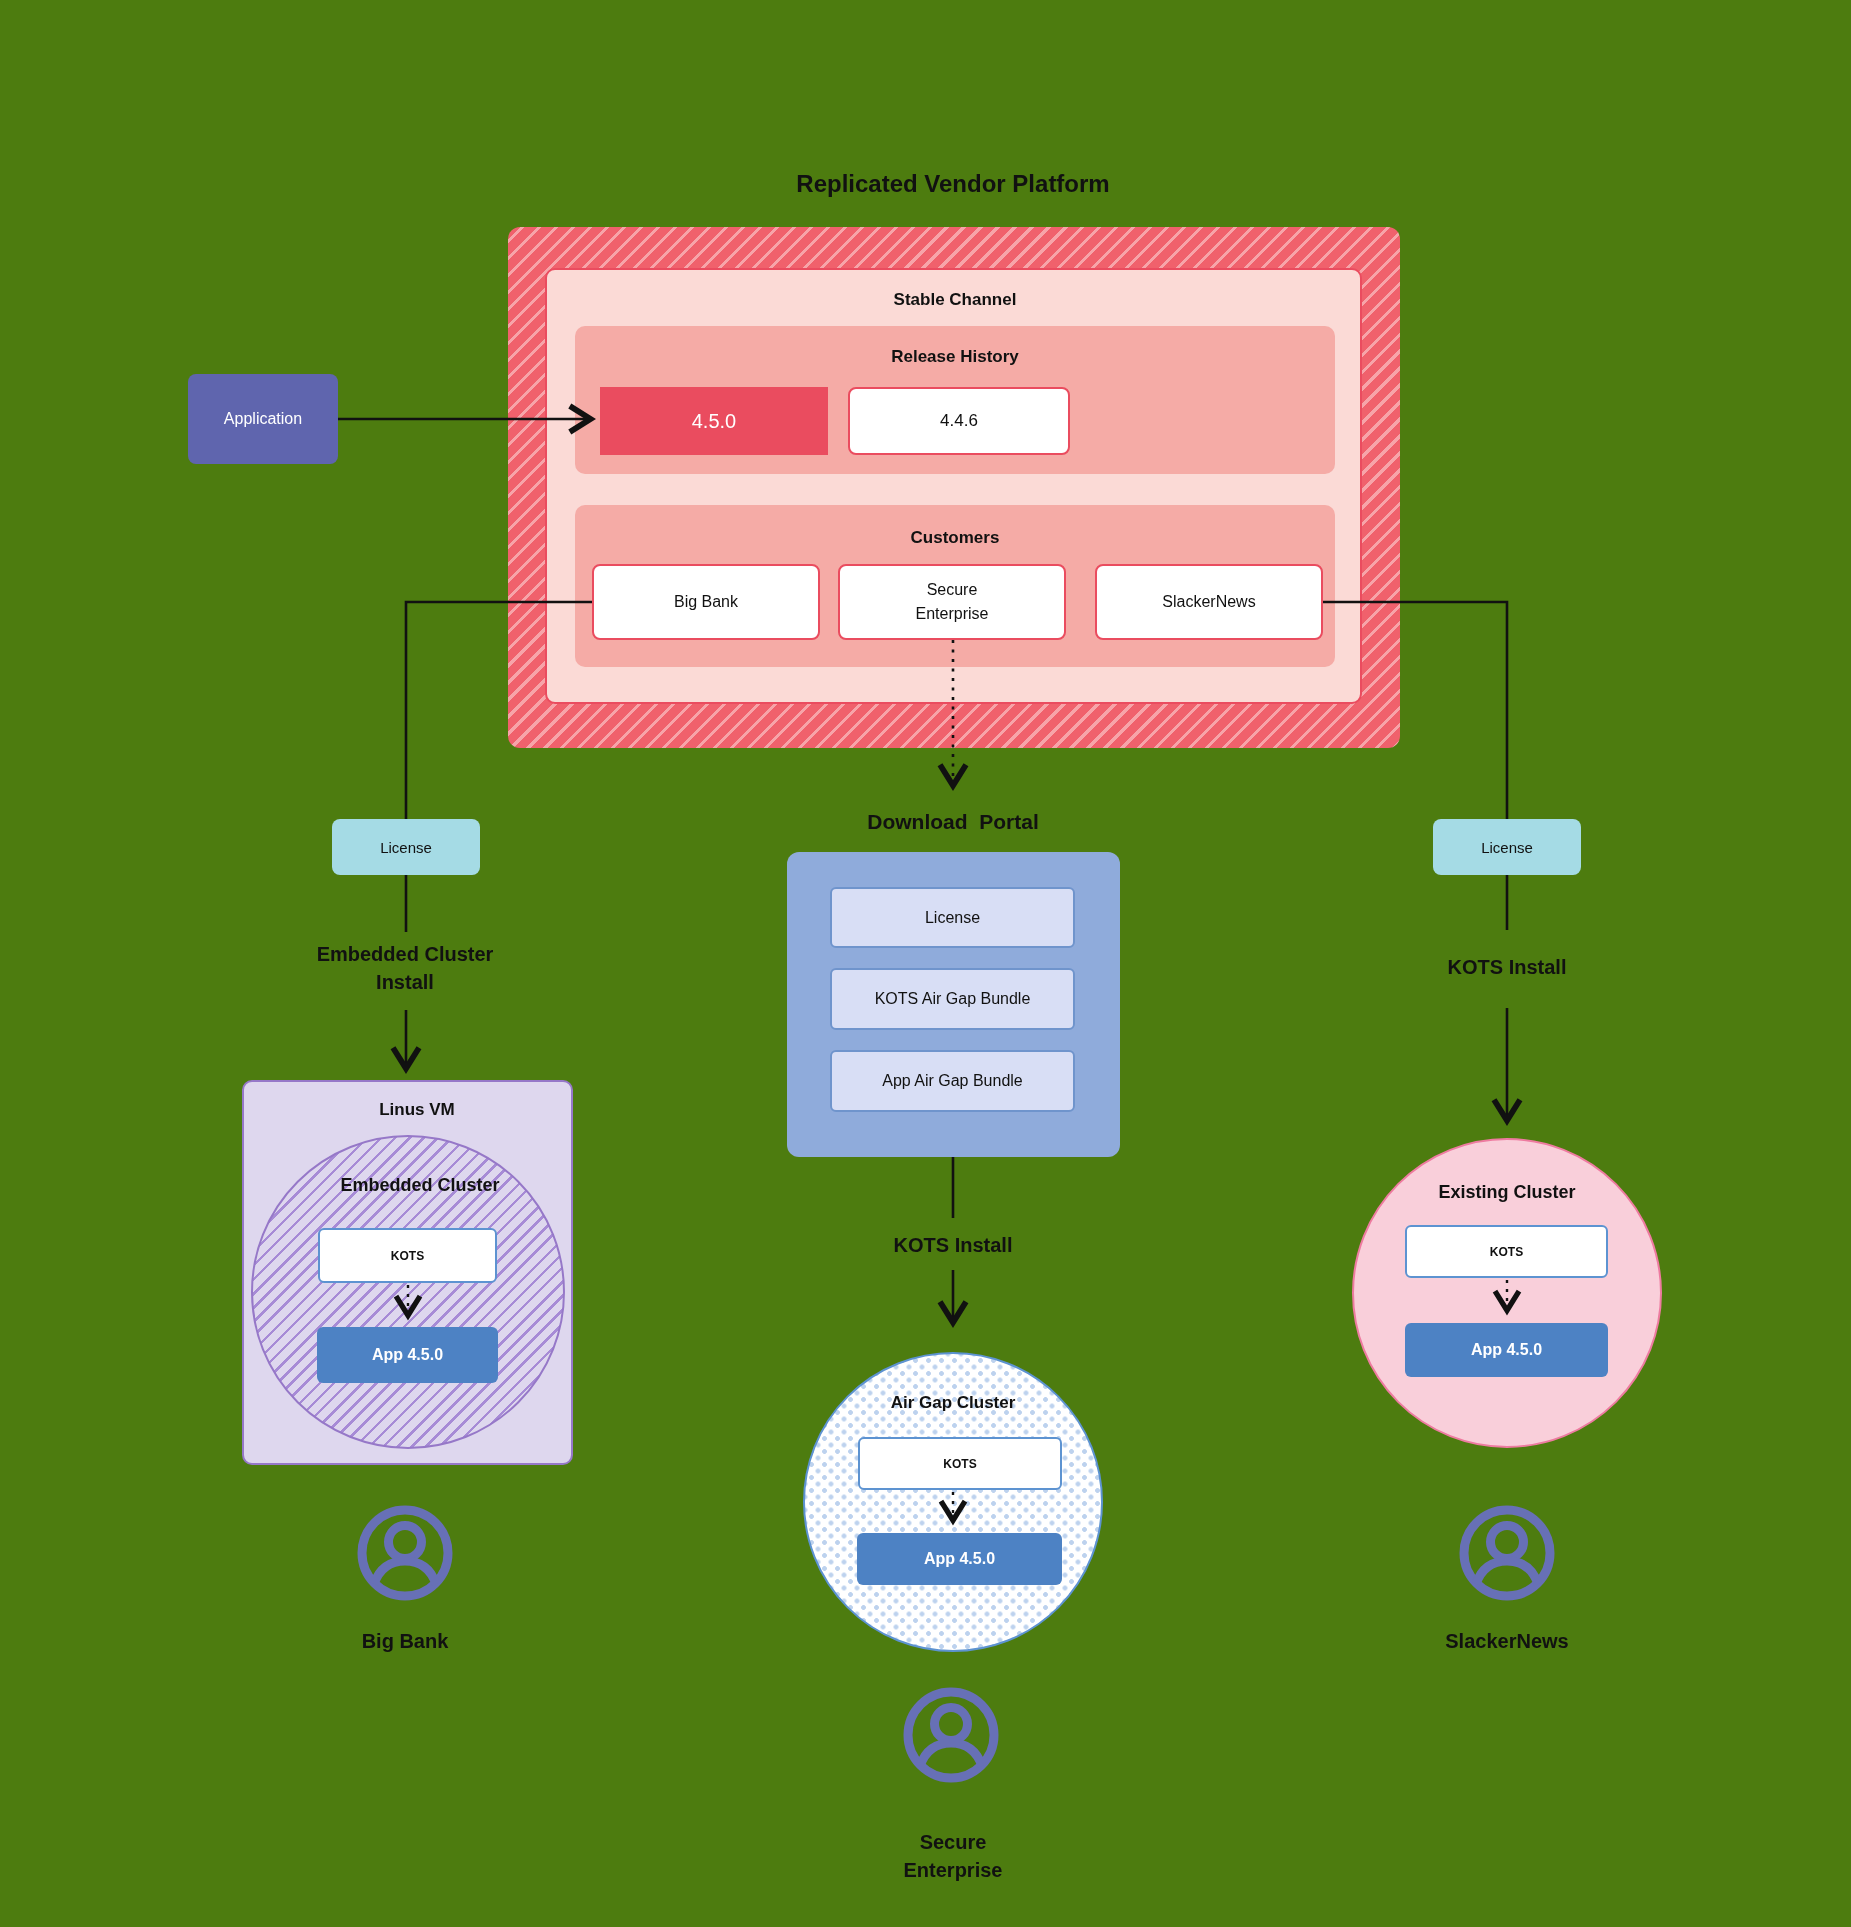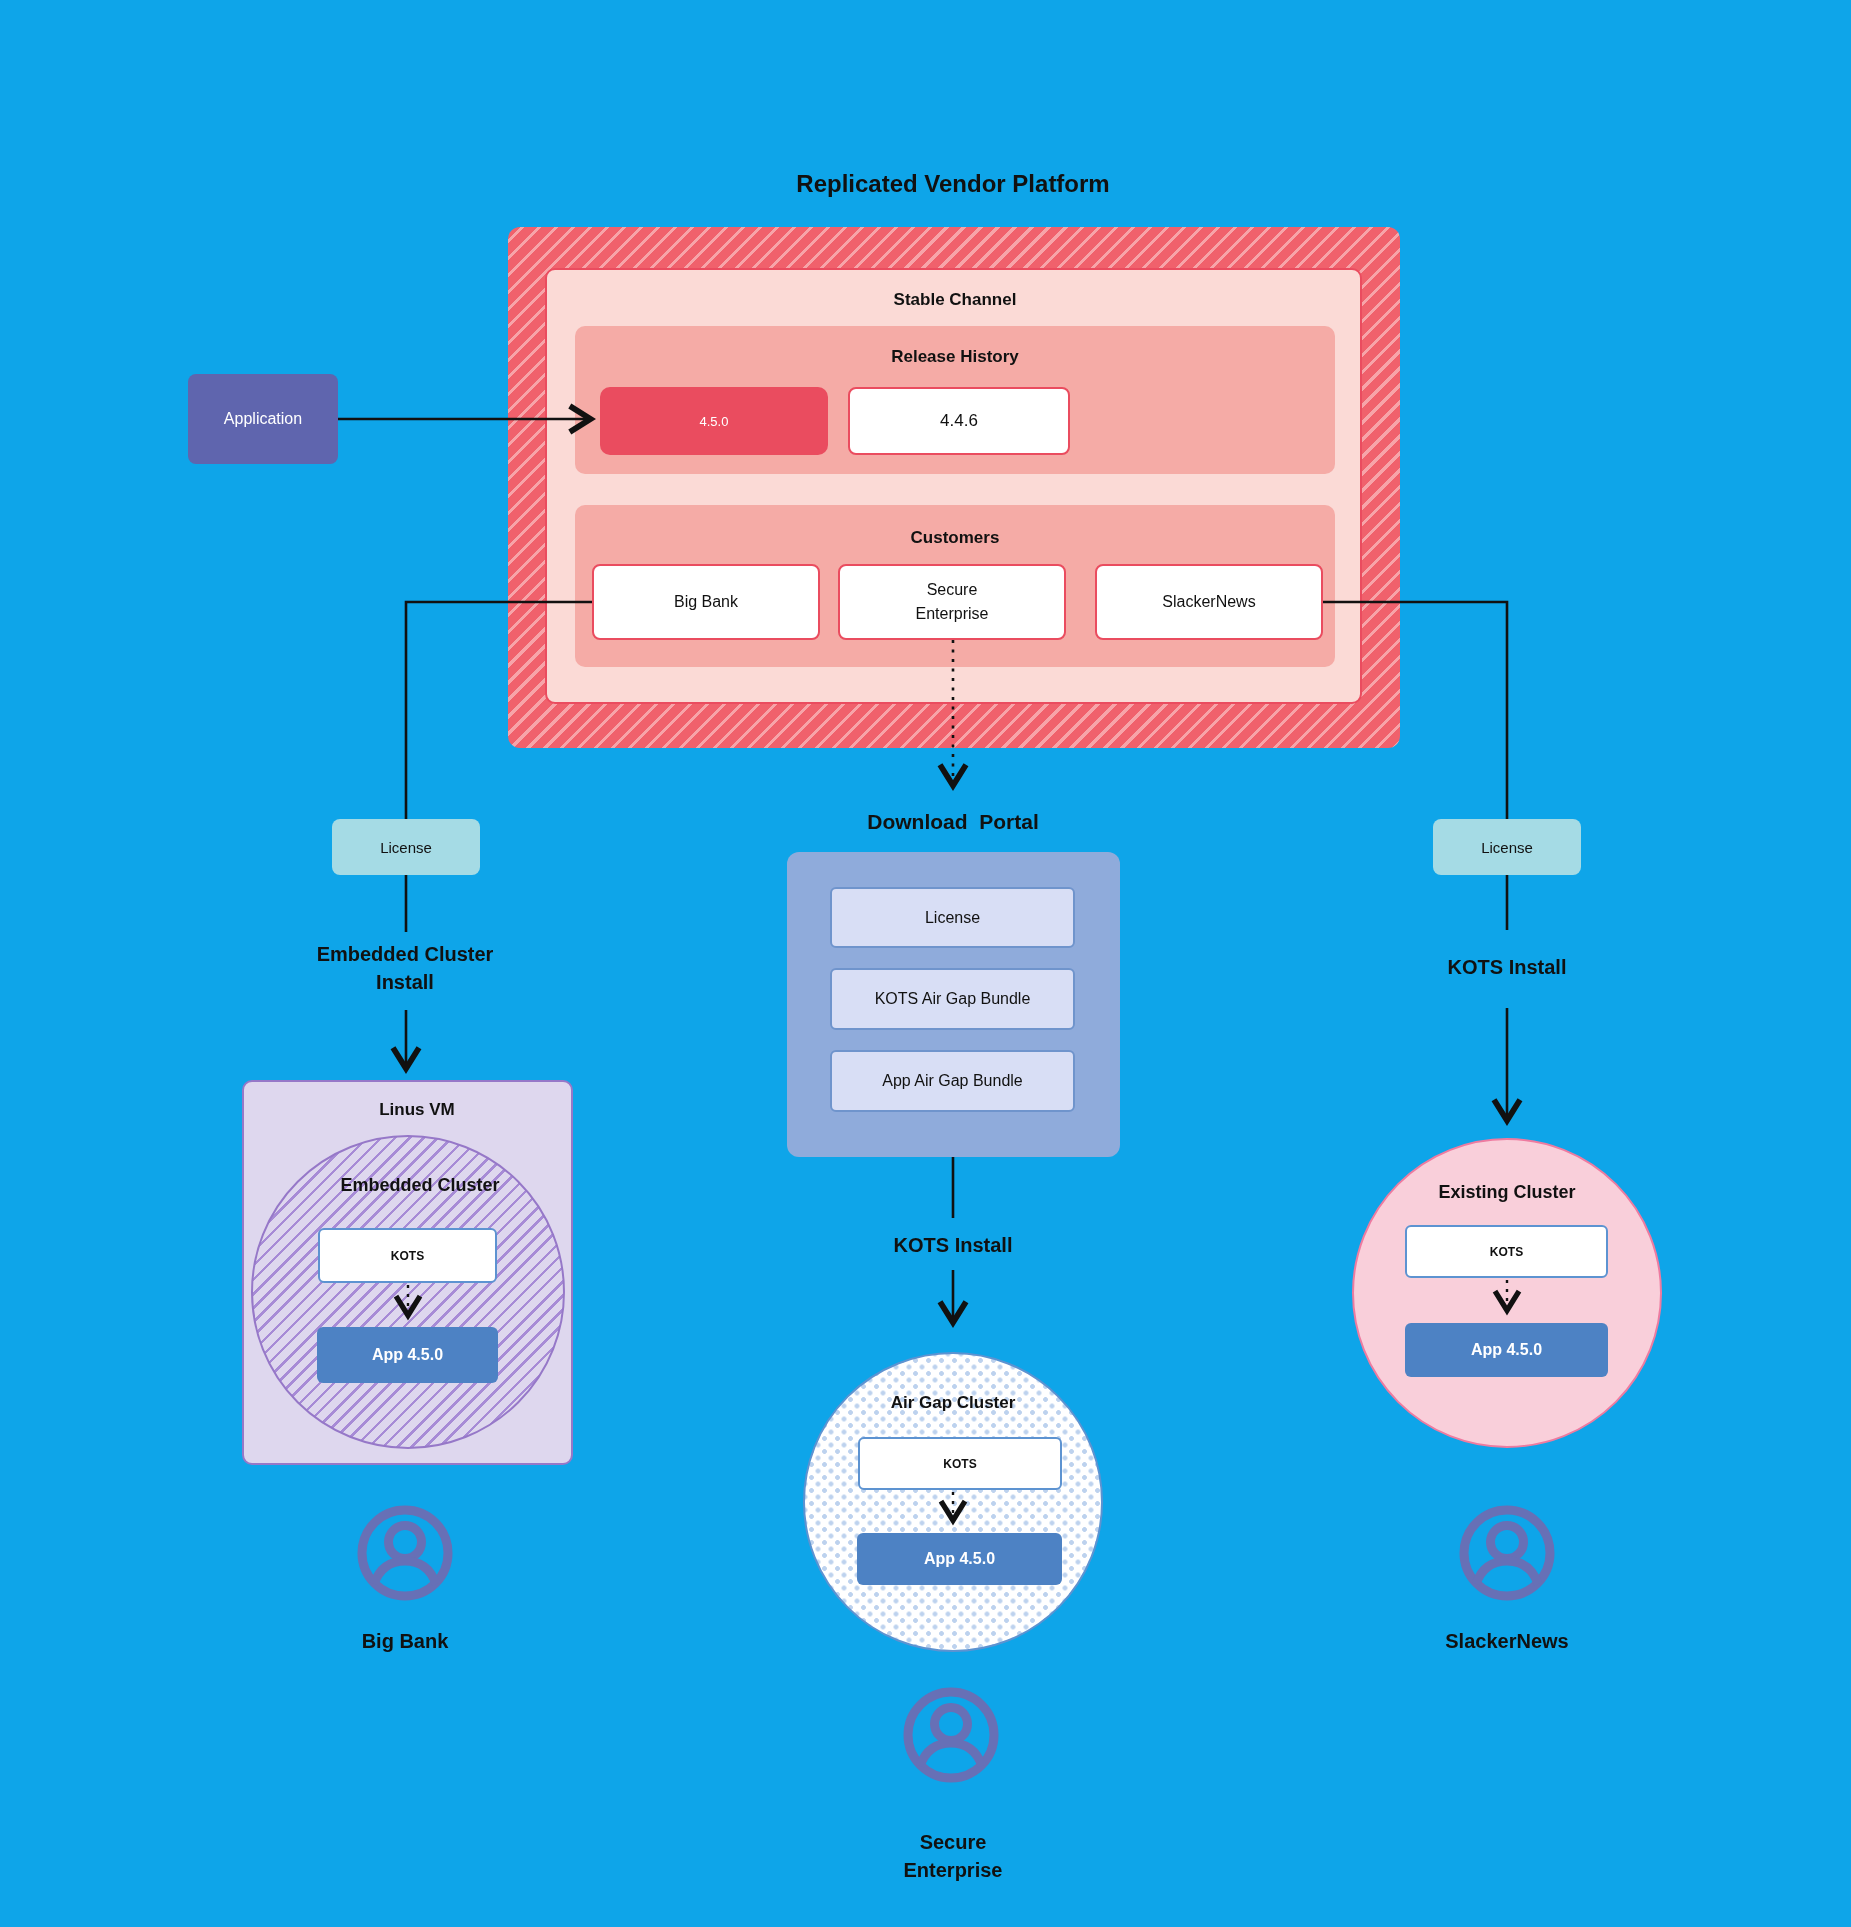--- a/index.html
+++ b/index.html
@@ -1,38 +1,38 @@
 <!DOCTYPE html>
 <html><head>
 <meta charset="utf-8">
 <style>
   html,body{margin:0;padding:0;background:#ffffff;}
   #canvas{
     position:relative;
     width:1851px;height:1927px;
-    background:#0ea5e9;
+    background:#4d7c0f;
     font-family:"Liberation Sans", sans-serif;
     color:#111111;
     overflow:hidden;
   }
   .abs{position:absolute;box-sizing:border-box;}
   .flexc{display:flex;align-items:center;justify-content:center;text-align:center;}
 
   
   .diagram-title{font-size:24px;font-weight:600;color:#111;}
   .outer-hatch{
     background:repeating-linear-gradient(135deg,#f0616c 0 9px,#f7a4a9 9px 12px);
     border-radius:12px;
   }
   .stable-box{
     background:#fbdad6;border:2px solid #ea4c5f;border-radius:10px;
   }
   .panel-salmon{background:#f5aba6;border-radius:10px;}
   .panel-label{font-size:17px;font-weight:600;color:#111;}
-  .rel-active{background:#ea4c5f;color:#ffffff;border-radius:10px;font-size:13px;}
+  .rel-active{background:#ea4c5f;color:#ffffff;border-radius:0;font-size:20px;}
   .rel-plain{background:#ffffff;border:2px solid #ea4c5f;border-radius:8px;font-size:17px;color:#111;text-align:right;}
   .cust-box{background:#ffffff;border:2px solid #ea4c5f;border-radius:8px;font-size:16px;color:#111;}
   .cust-box span{display:inline-block;max-width:100px;line-height:24px;}
   .cust-box span.oneline{max-width:200px;}
 
   .app-source{background:#5f65ae;color:#ffffff;border-radius:8px;font-size:16px;}
 
   
   .license-chip{background:#a5dbe5;border-radius:8px;font-size:15px;color:#111;}
   .flow-label{font-size:20px;font-weight:600;color:#111;line-height:28px;}

